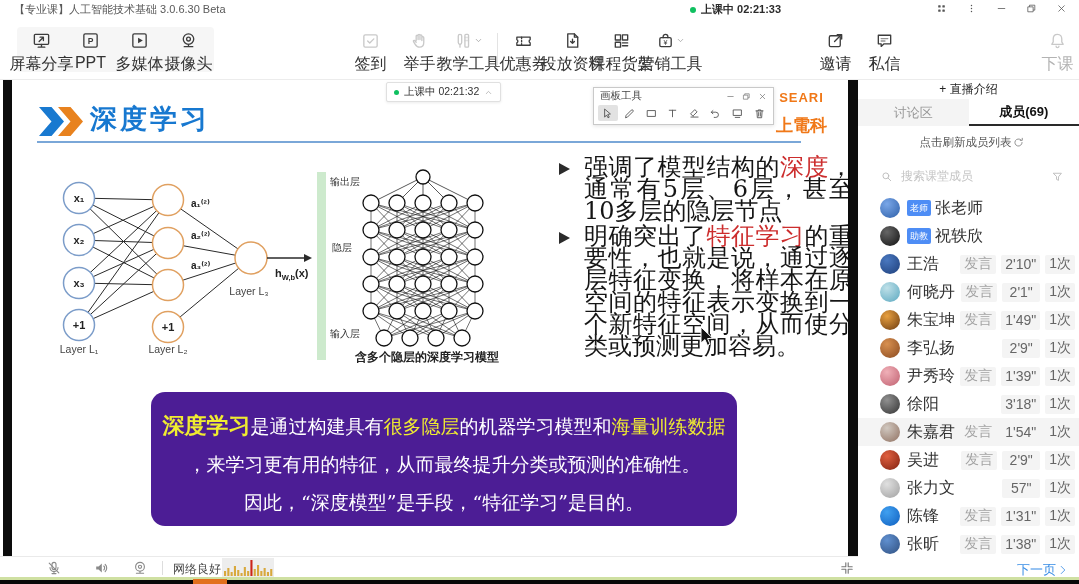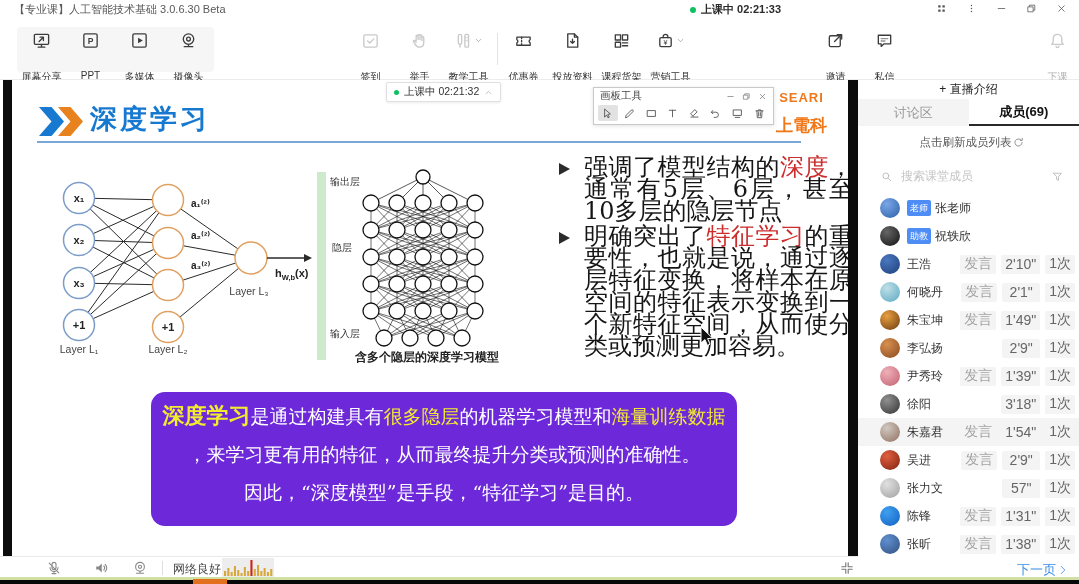--- a/index.html
+++ b/index.html
@@ -23,21 +23,21 @@
   #tb-left{left:17px}
   #tb-mid-a{left:346px}
   #tb-mid-b{left:499px}
   #tb-right{left:811px}
   #tb-end{left:1033px}
   .tb-divider{position:absolute;left:497px;top:17px;width:1px;height:32px;background:#e3e3e3}
   .tb-item{width:49px;display:flex;flex-direction:column;align-items:center;cursor:pointer}
   .tb-iconrow{height:23px;display:flex;align-items:center;gap:1px;color:#3c3c3c}
   .tb-icon svg{width:19px;height:19px}
   .tb-caret svg{width:9px;height:9px;color:#8a8a8a}
-  .tb-label{font-size:10px;color:#333;margin-top:18px;white-space:nowrap}
+  .tb-label{font-size:16px;color:#333;margin-top:2px;white-space:nowrap}
   .grayed .tb-iconrow{color:#c9c9c9}
   .dim .tb-label{color:#b3b3b3}
 
   
   .bar-left{position:absolute;left:3px;top:80px;width:9px;height:476px;background:#0c0c0c}
   .bar-right{position:absolute;left:848px;top:80px;width:10px;height:476px;background:#0c0c0c}
 
   
   .slide{position:absolute;left:12px;top:80px;width:836px;height:476px;background:#fff;overflow:hidden}
   .pill{position:absolute;left:374px;top:2px;height:18px;background:#fff;border:1px solid #e0e0e0;border-radius:2px;
@@ -75,23 +75,23 @@
   #nn2{position:absolute;left:347px;top:85px;width:130px;height:186px}
   .nn2-caption{position:absolute;left:322px;top:269px;width:186px;text-align:center;font-size:12px;font-weight:bold;color:#222}
 
   .bullets{position:absolute;left:545px;top:76px;width:296px;
            font-family:"DejaVu Serif","Liberation Serif",serif;font-size:24px;line-height:22px;color:#151515;text-align:justify}
   .bullet{position:relative;padding-left:27px;margin-bottom:3px}
   .b-marker{position:absolute;left:2px;top:7px;width:0;height:0;
             border-left:11px solid #2b2b2b;border-top:6.5px solid transparent;border-bottom:6.5px solid transparent}
   .red{color:#cc2d2d}
 
-  .darkbox{position:absolute;left:139px;top:312px;width:586px;height:134px;background:#6d28d9;border-radius:14px;
+  .darkbox{position:absolute;left:139px;top:312px;width:586px;height:134px;background:#4c1d95;border-radius:14px;
            color:#fff;font-family:"DejaVu Serif","Liberation Serif",serif;font-size:19px;text-align:center;
-           padding-top:4px;box-sizing:border-box;line-height:38px}
+           padding-top:14px;box-sizing:border-box;line-height:38px}
   .yl{color:#f0ec30}
   .db-term{font-size:22px;font-weight:bold}
 
   #mouse-cursor{position:absolute;left:687px;top:246px;width:15px;height:21px}
 
   
   .sidebar{position:absolute;left:858px;top:80px;width:221px;height:498px;background:#fff}
   .intro{height:19px;line-height:19px;text-align:center;font-size:12px;color:#222;cursor:pointer}
   .tabs{position:absolute;left:0;top:19px;width:221px;height:27px;display:flex;font-size:13px}
   .tab{flex:1;display:flex;align-items:center;justify-content:center;cursor:pointer;box-sizing:border-box}
@@ -104,21 +104,21 @@
               padding:0 15px 0 22px;box-sizing:border-box;gap:6px}
   .search-row svg{width:13px;height:13px;color:#bbb;flex:none}
   .search-input{flex:1;border:none;outline:none;font-size:12px;color:#333;background:transparent;min-width:0}
   .search-input::placeholder{color:#c4c4c4}
   .funnel{color:#888 !important}
   .member-list{position:absolute;left:0;top:114px;width:221px;height:364px;overflow:hidden}
   .member-row{height:28px;display:flex;align-items:center;padding:0 4px 0 22px;box-sizing:border-box;cursor:pointer}
   .member-row.hl{background:#f4f4f4}
   .avatar{width:20px;height:20px;border-radius:50%;flex:none;margin-right:7px}
   .badge{font-size:9px;color:#fff;background:#4e8df5;border-radius:2px;padding:1.5px 3px;margin-right:4px;flex:none}
-  .m-name{font-size:12px;color:#333;flex:1;white-space:nowrap;overflow:hidden}
+  .m-name{font-size:16px;color:#333;flex:1;white-space:nowrap;overflow:hidden}
   .chips{display:flex;gap:5px;align-items:center;flex:none}
   .chip{height:19px;padding:0 4px;background:#f4f4f4;border-radius:2px;font-size:14px;color:#666;
         display:flex;align-items:center;justify-content:center;box-sizing:border-box}
   .chip.speak{color:#a3a3a3;min-width:34px}
   .chip.time{min-width:38px}
   .chip.cnt{min-width:27px}
   .next-page{position:absolute;right:10px;top:481px;display:flex;align-items:center;gap:1px;
              color:#3a8ee6;font-size:13px;cursor:pointer}
   .next-page svg{width:12px;height:12px}
 

